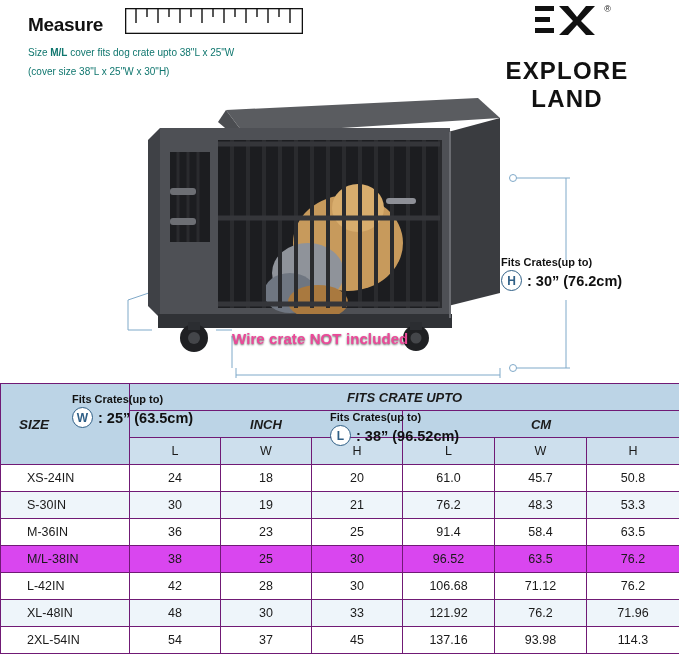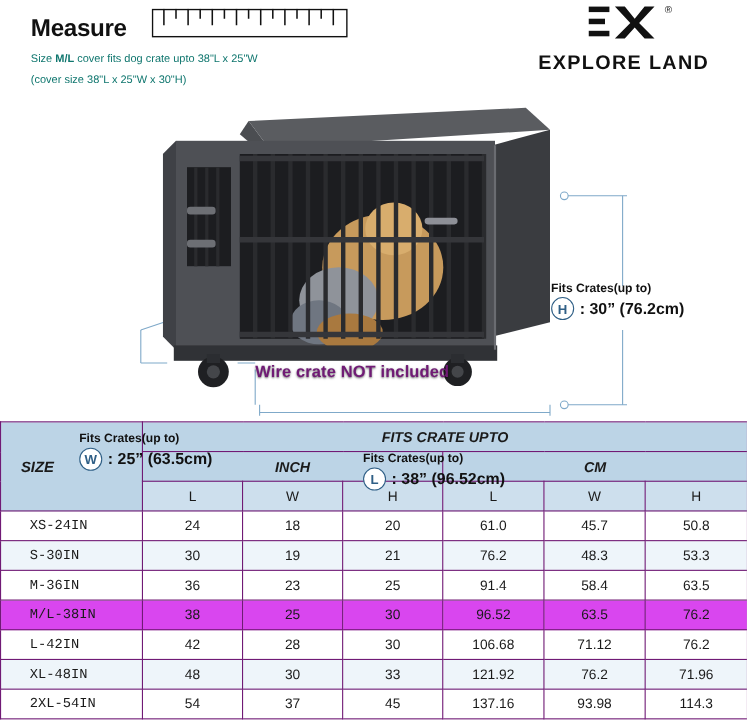--- a/index.html
+++ b/index.html
@@ -17,21 +17,21 @@
   }
 
   
   .header {
     position: relative;
     padding: 8px 10px 0 28px;
     height: 78px;
     box-sizing: border-box;
   }
   .measure-title {
-    font-size: 22px;
+    font-size: 19px;
     font-weight: bold;
     letter-spacing: -0.3px;
     color: #111;
     display: inline-block;
     vertical-align: middle;
   }
   .ruler {
     display: inline-block;
     vertical-align: middle;
     margin-left: 18px;
@@ -58,25 +58,25 @@
     height: 32px;
   }
   .brand-reg {
     position: absolute;
     right: -12px;
     top: 0px;
     font-size: 9px;
     color: #111;
   }
   .brand-name {
-    font-size: 18px;
+    font-size: 24px;
     letter-spacing: 1.2px;
     font-weight: bold;
     color: #111;
-    margin-top: 5px;
+    margin-top: 16px;
   }
 
   
   .illus {
     position: relative;
     width: 679px;
     height: 305px;
   }
   .crate-wrap {
     position: absolute;
@@ -115,21 +115,21 @@
   }
 
   .callout-h { right: 8px; top: 178px; width: 170px; }
   .callout-w { left: 72px; top: 315px; width: 165px; }
   .callout-l { left: 330px; top: 333px; width: 215px; }
 
   .notice {
     position: absolute;
     left: 232px;
     top: 252px;
-    color: #701a75;
+    color: #ec4899;
     font-size: 15px;
     font-weight: bold;
     text-shadow: 0 1px 2px rgba(0,0,0,.6);
     letter-spacing: .1px;
   }
 
   
   table {
     border-collapse: collapse;
     width: 679px;
@@ -159,21 +159,20 @@
     background: #bcd4e6;
     font-style: italic;
     font-weight: bold;
     text-align: left;
     padding-left: 18px;
     font-size: 13.5px;
   }
   tbody td:first-child {
     text-align: left;
     padding-left: 26px;
-    font-family: Liberation Mono, monospace;
   }
   tbody tr:nth-child(odd) td { background: #ffffff; }
   tbody tr:nth-child(even) td { background: #eef5fa; }
   tbody tr.highlight td { background: #d946ef; }
 </style>
 </head>
 <body>
 
 <div class="header">
   <span class="measure-title">Measure</span>

